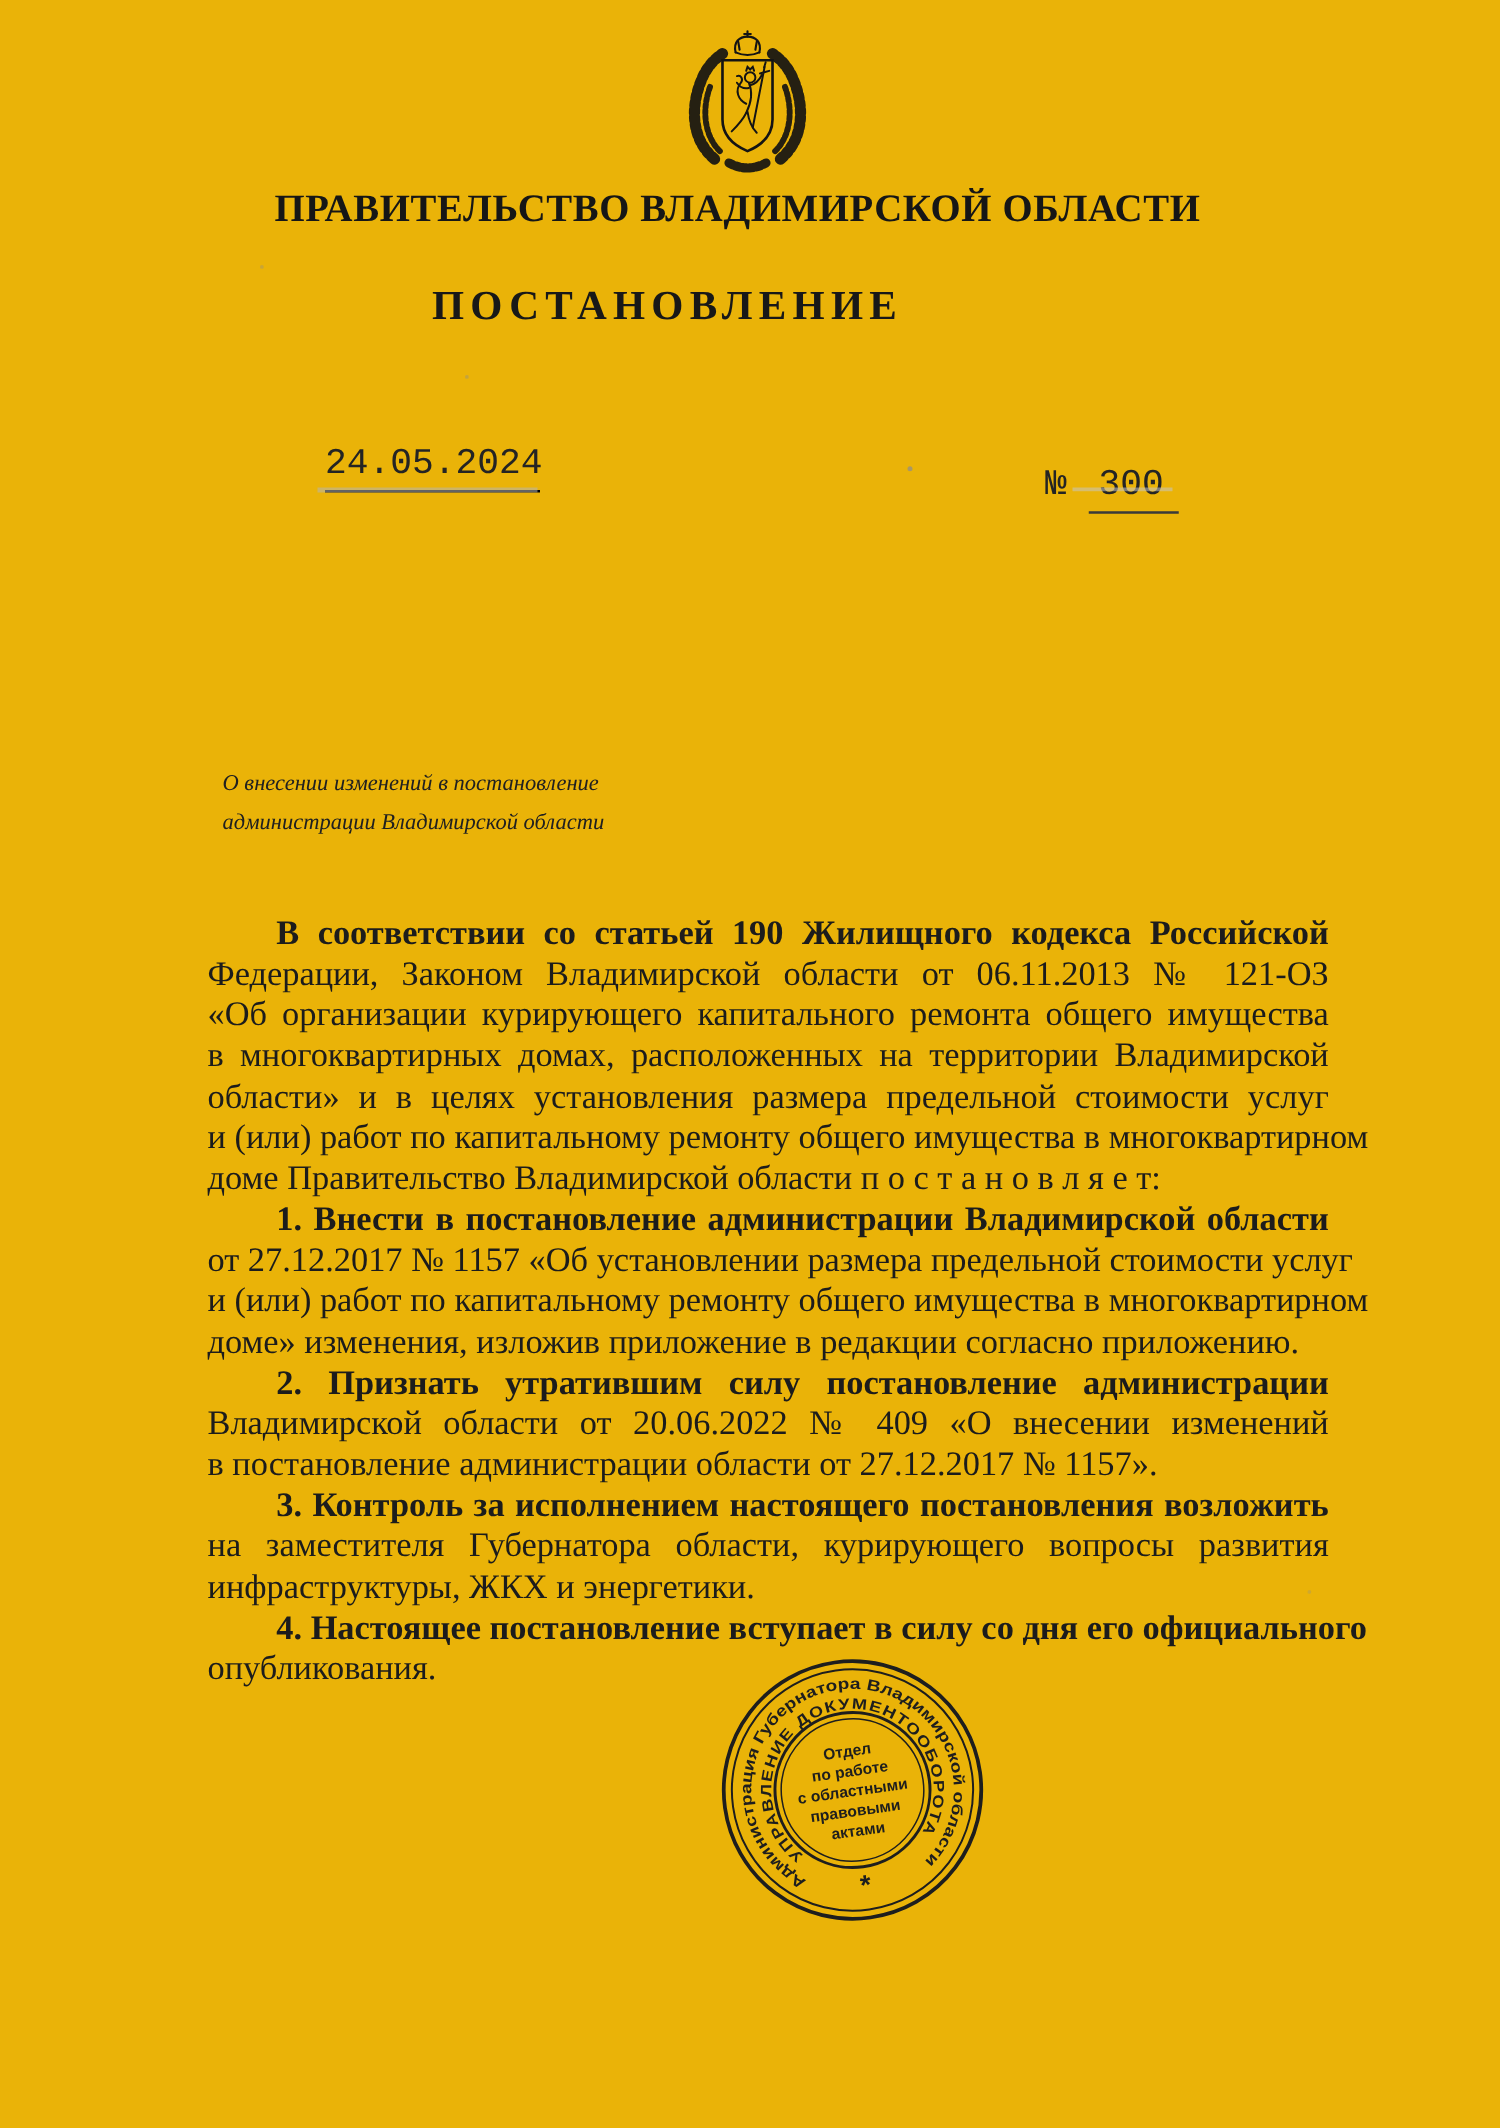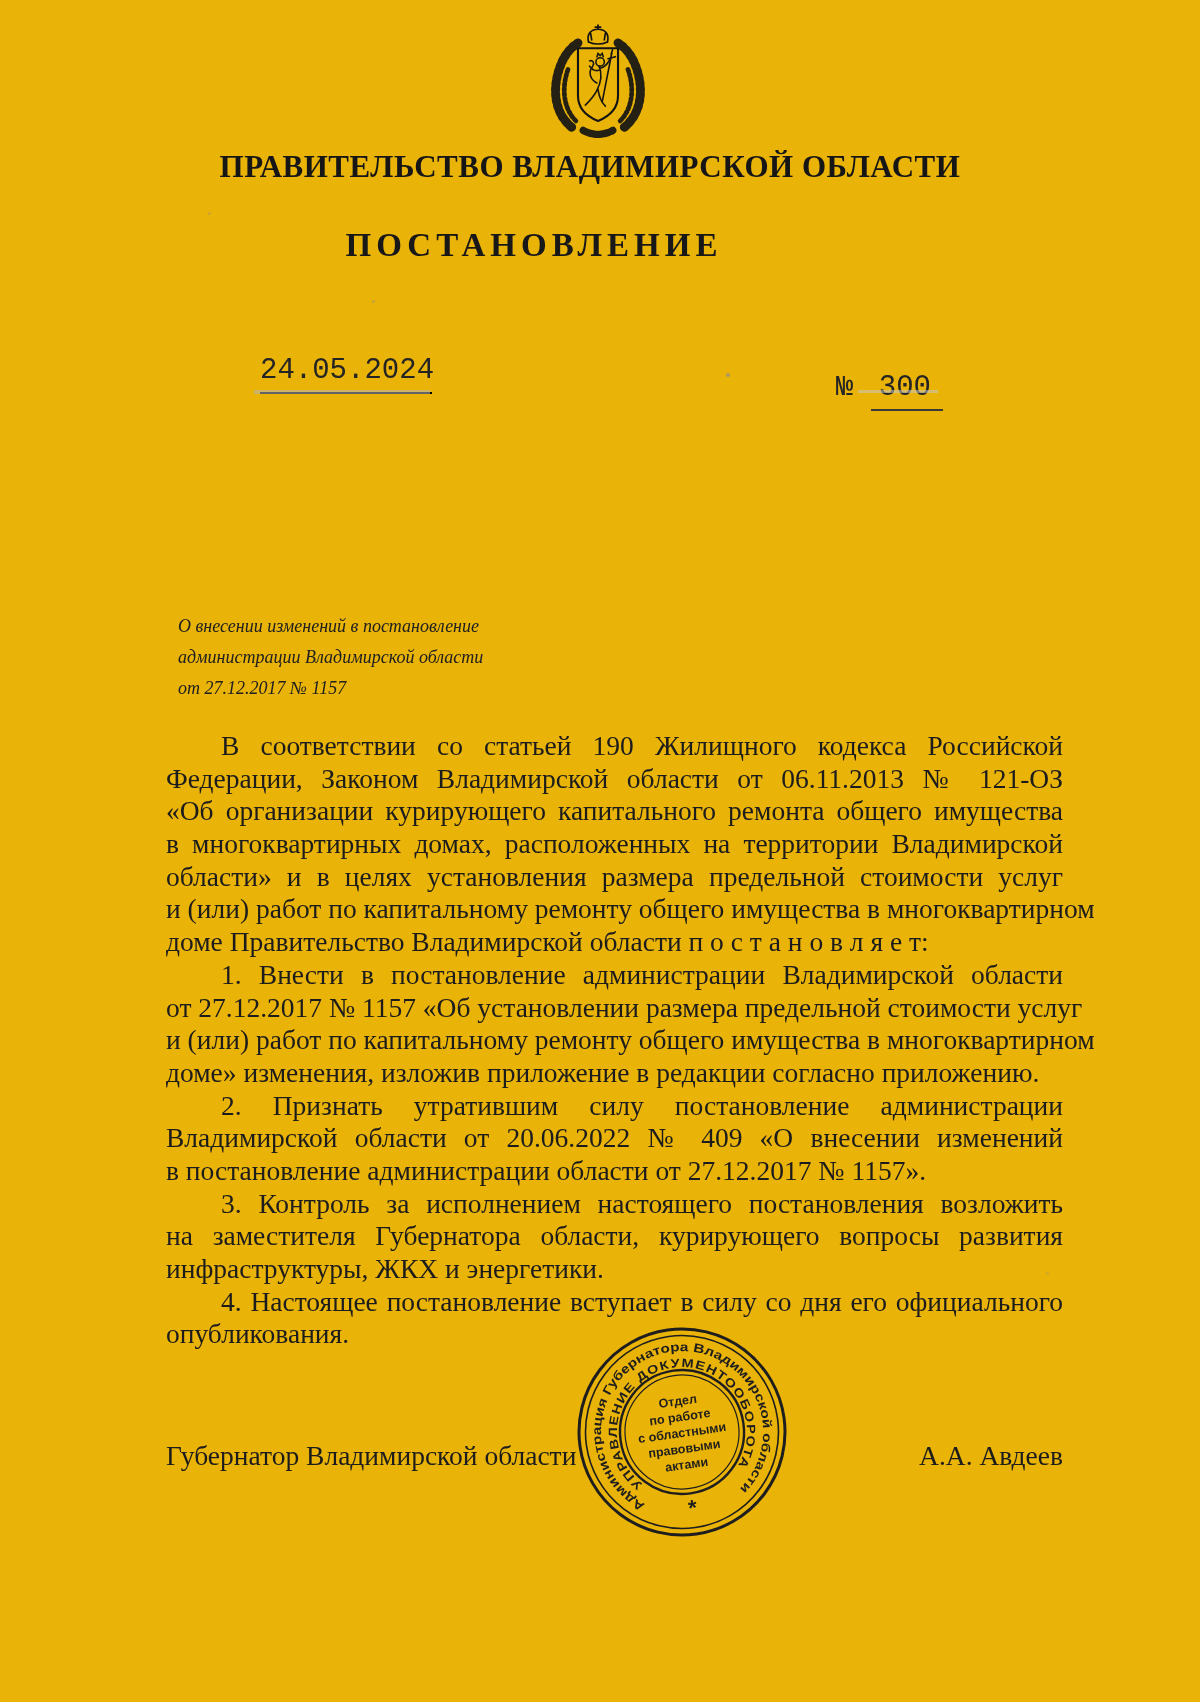--- a/index.html
+++ b/index.html
@@ -28,21 +28,21 @@
   .num-val{border-bottom:2px solid #3a3a3a;padding:0 12px 5px 8px;}
   .num-ghost{position:absolute;left:858px;top:36px;width:80px;height:3px;background:#c4c4c4;opacity:.55;}
   
   .subject{position:absolute;left:178px;top:611px;width:460px;
            font-style:italic;font-size:18px;line-height:31px;color:#202020;}
   
   .body-block{position:absolute;left:166px;top:730px;width:897px;
               font-size:27.5px;color:#1c1c1c;}
   .bl{height:32.7px;line-height:32.7px;white-space:nowrap;
       text-align:justify;text-align-last:justify;}
-  .bl.first{text-indent:55px;}
+  .bl.first{text-indent:55px;font-weight:bold;}
   .bl.last{text-align:right;text-align-last:left;}
   
   .sig-row{position:absolute;left:166px;top:1440px;width:897px;
            display:flex;justify-content:space-between;font-size:27.5px;color:#1c1c1c;}
   
   .stamp{position:absolute;left:574px;top:1324px;width:216px;height:216px;}
   
   .speck{position:absolute;border-radius:50%;background:#8d8d8d;}
   .s1{left:726px;top:373px;width:4px;height:4px;opacity:.7;}
   .s2{left:372px;top:300px;width:3px;height:3px;opacity:.4;}
@@ -99,21 +99,20 @@
     <div class="num-wrap">
       <span>№</span>
       <span class="num-val">300</span>
     </div>
     <div class="num-ghost"></div>
   </div>
 
   <div class="subject">
       <div>О внесении изменений в постановление</div>
       <div>администрации Владимирской области</div>
-      <div>от 27.12.2017 № 1157</div>
     </div>
 
   <div class="body-block">
       <div class="bl first">В соответствии со статьей 190 Жилищного кодекса Российской</div>
       <div class="bl">Федерации, Законом Владимирской области от 06.11.2013 № 121-ОЗ</div>
       <div class="bl">«Об организации курирующего капитального ремонта общего имущества</div>
       <div class="bl">в многоквартирных домах, расположенных на территории Владимирской</div>
       <div class="bl">области» и в целях установления размера предельной стоимости услуг</div>
       <div class="bl">и (или) работ по капитальному ремонту общего имущества в многоквартирном</div>
       <div class="bl last">доме Правительство Владимирской области  п о с т а н о в л я е т:</div>
@@ -124,24 +123,20 @@
       <div class="bl first">2. Признать утратившим силу постановление администрации</div>
       <div class="bl">Владимирской области от 20.06.2022 № 409 «О внесении изменений</div>
       <div class="bl last">в постановление администрации области от 27.12.2017 № 1157».</div>
       <div class="bl first">3. Контроль за исполнением настоящего постановления возложить</div>
       <div class="bl">на заместителя Губернатора области, курирующего вопросы развития</div>
       <div class="bl last">инфраструктуры, ЖКХ и энергетики.</div>
       <div class="bl first">4. Настоящее постановление вступает в силу со дня его официального</div>
       <div class="bl last">опубликования.</div>
     </div>
 
-  <div class="sig-row">
-    <span>Губернатор Владимирской области</span>
-    <span>А.А. Авдеев</span>
-  </div>
 
   <svg class="stamp" viewBox="-108 -108 216 216" xmlns="http://www.w3.org/2000/svg">
     <g transform="rotate(-8)" stroke="none" fill="none">
       <circle r="103" stroke="#1e1e1e" stroke-width="3"></circle>
       <circle r="96.5" stroke="#1e1e1e" stroke-width="1.6"></circle>
       <circle r="62" stroke="#1e1e1e" stroke-width="2.4"></circle>
       <circle r="57" stroke="#1e1e1e" stroke-width="1.2"></circle>
       <defs>
         <path id="outerArc" d="M -46.5 66.3 A 81 81 0 1 1 46.5 66.3"></path>
         <path id="innerArc" d="M -46 46 A 65 65 0 1 1 46 46"></path>

